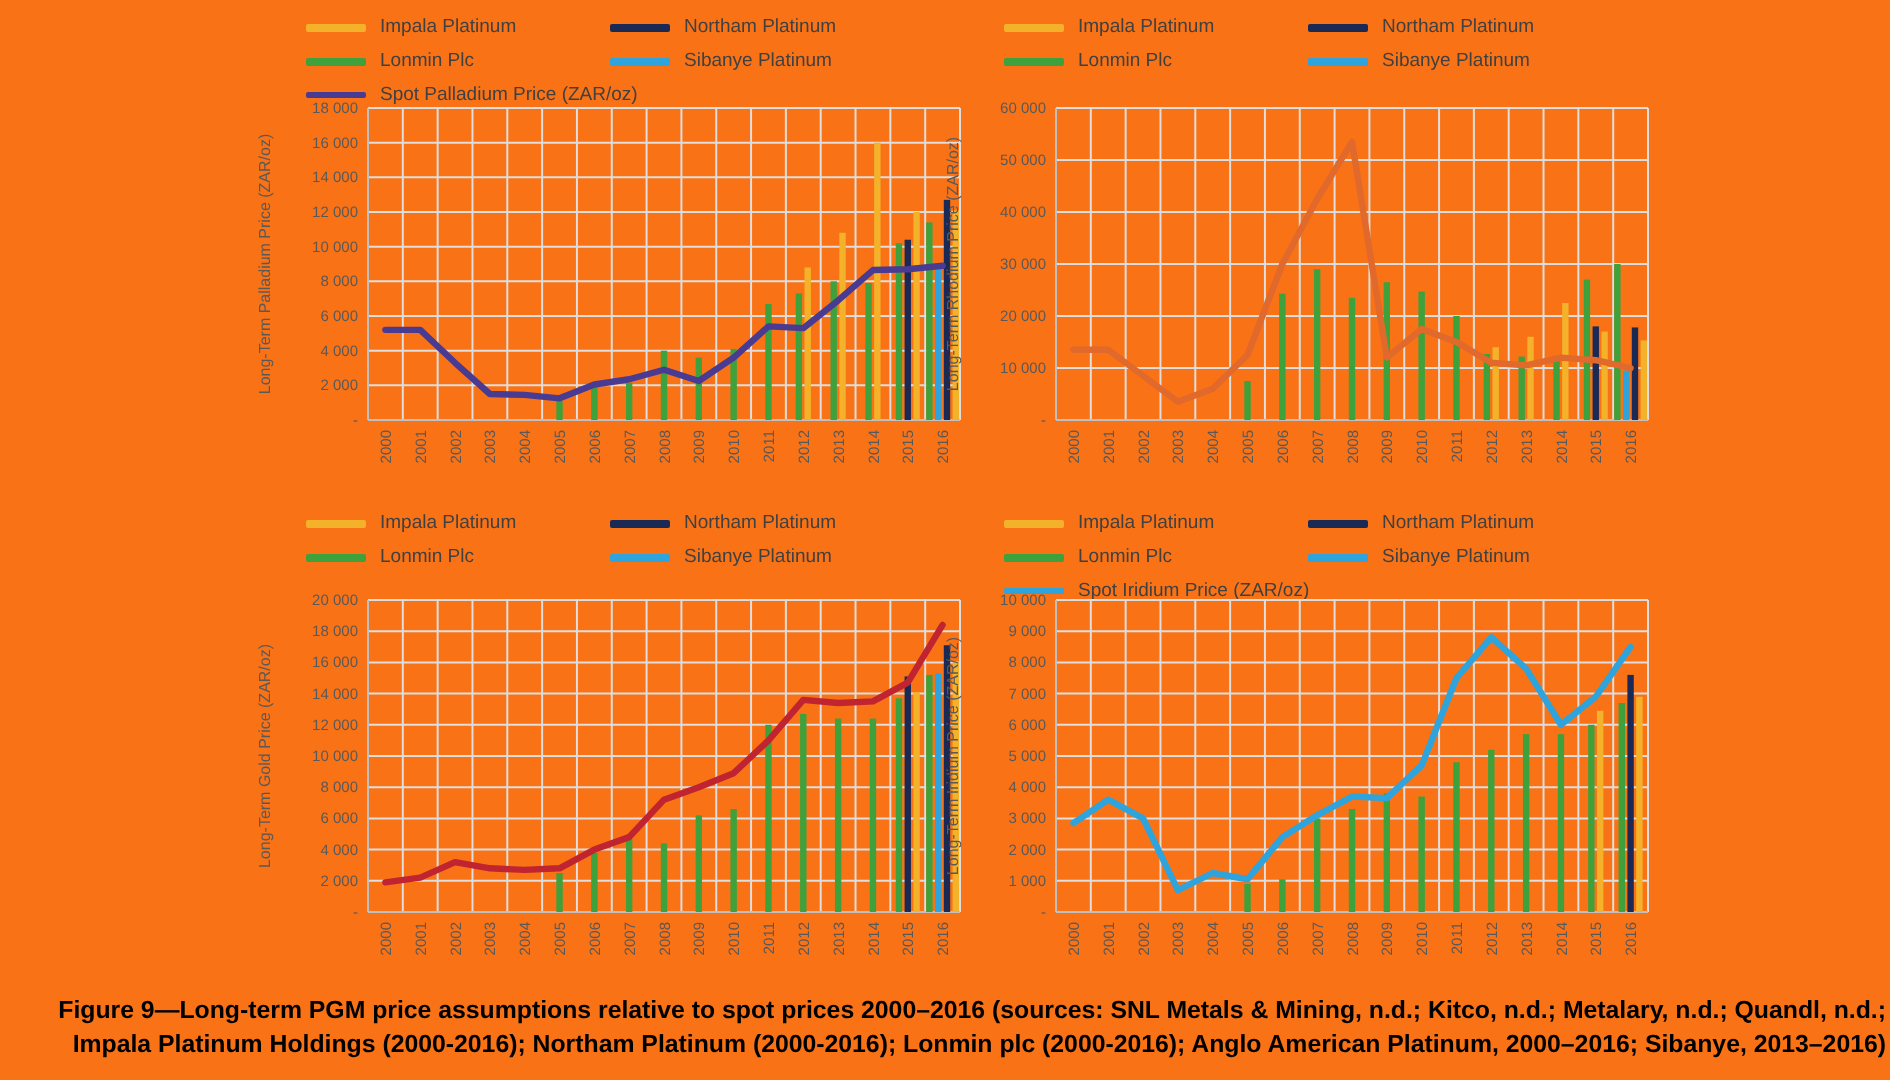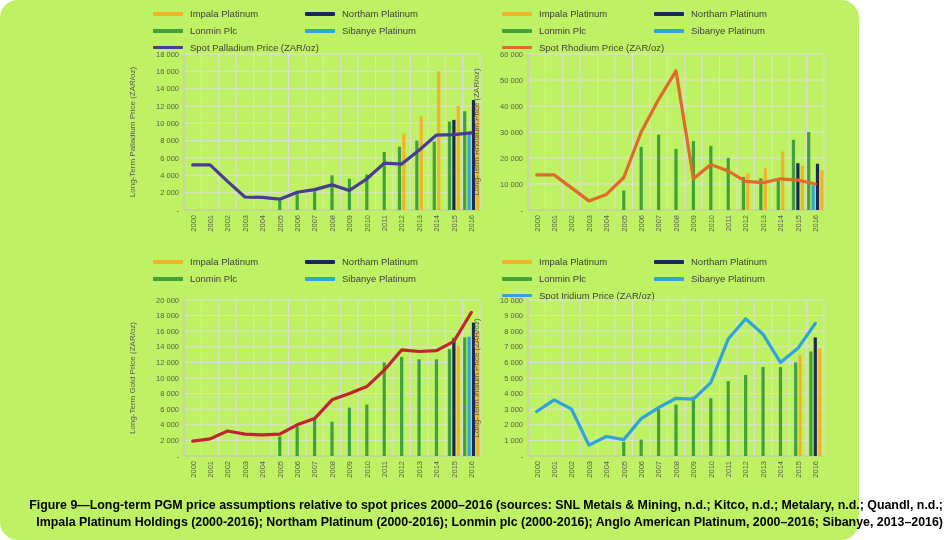--- a/index.html
+++ b/index.html
@@ -1,17 +1,17 @@
 <!DOCTYPE html>
 <html><head>
 <meta charset="utf-8">
 <style>
   html,body{margin:0;padding:0;background:#ffffff;}
   body{width:945px;height:540px;overflow:hidden;font-family:"Liberation Sans",sans-serif;}
-  .figure{position:relative;width:859px;height:540px;background:#bef264;border-radius:18px;}
+  .figure{position:relative;width:945px;height:540px;background:#f97316;}
   .charts-grid{display:grid;grid-template-columns:472px 473px;grid-template-rows:250px 240px;}
   .panel{position:relative;}
   .legend{position:absolute;display:grid;grid-template-columns:152px auto;row-gap:6px;column-gap:0;}
   .p-top .legend{top:8px;}
   .p-bottom .legend{top:6px;}
   .p-left .legend{left:153px;}
   .p-right .legend{left:30px;}
   .legend-item{display:flex;align-items:center;gap:7px;font-size:9.5px;color:#404040;white-space:nowrap;}
   .legend-item.span2{grid-column:1 / 3;}
   .swatch{display:inline-block;width:30px;height:4px;border-radius:1px;flex:0 0 auto;}
@@ -143,24 +143,20 @@
             <span class="swatch" style="background: rgb(27, 42, 85);"></span>
             <span>Northam Platinum</span>
           </div>
           <div class="legend-item">
             <span class="swatch" style="background: rgb(62, 161, 60);"></span>
             <span>Lonmin Plc</span>
           </div>
           <div class="legend-item">
             <span class="swatch" style="background: rgb(46, 163, 220);"></span>
             <span>Sibanye Platinum</span>
-          </div>
-          <div class="legend-item span2">
-            <span class="swatch line" style="background: rgb(224, 105, 43);"></span>
-            <span>Spot Rhodium Price (ZAR/oz)</span>
           </div>
         </div>
       <div class="chart"><svg width="360" height="192">
             <text x="53" y="162.5" text-anchor="end" font-size="7.5" fill="#595959">-</text>
             <line x1="58" y1="134" x2="354" y2="134" stroke="#DEDEDE" stroke-width="1"></line>
             <text x="53" y="136.5" text-anchor="end" font-size="7.5" fill="#595959">10 000</text>
             <line x1="58" y1="108" x2="354" y2="108" stroke="#DEDEDE" stroke-width="1"></line>
             <text x="53" y="110.5" text-anchor="end" font-size="7.5" fill="#595959">20 000</text>
             <line x1="58" y1="82" x2="354" y2="82" stroke="#DEDEDE" stroke-width="1"></line>
             <text x="53" y="84.5" text-anchor="end" font-size="7.5" fill="#595959">30 000</text>

